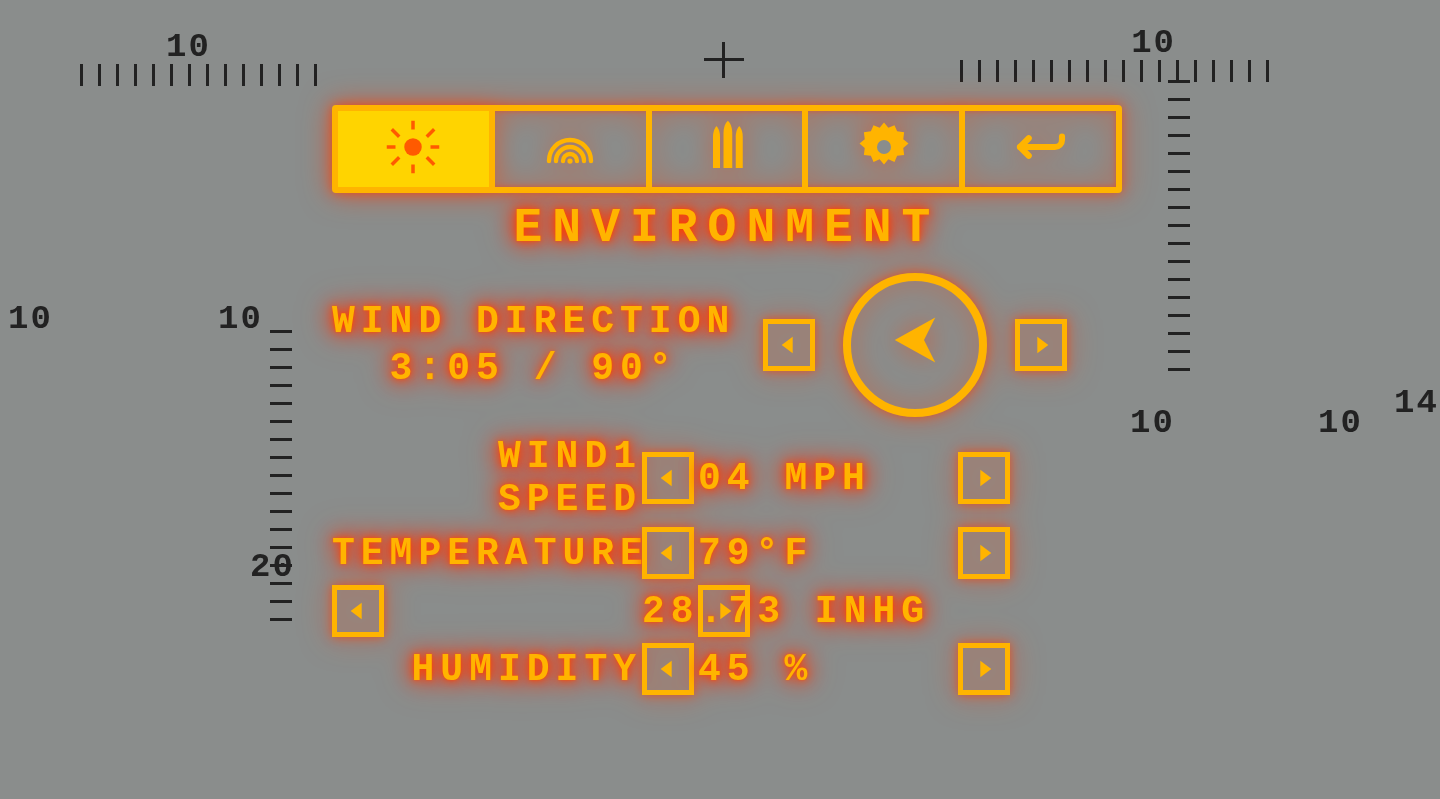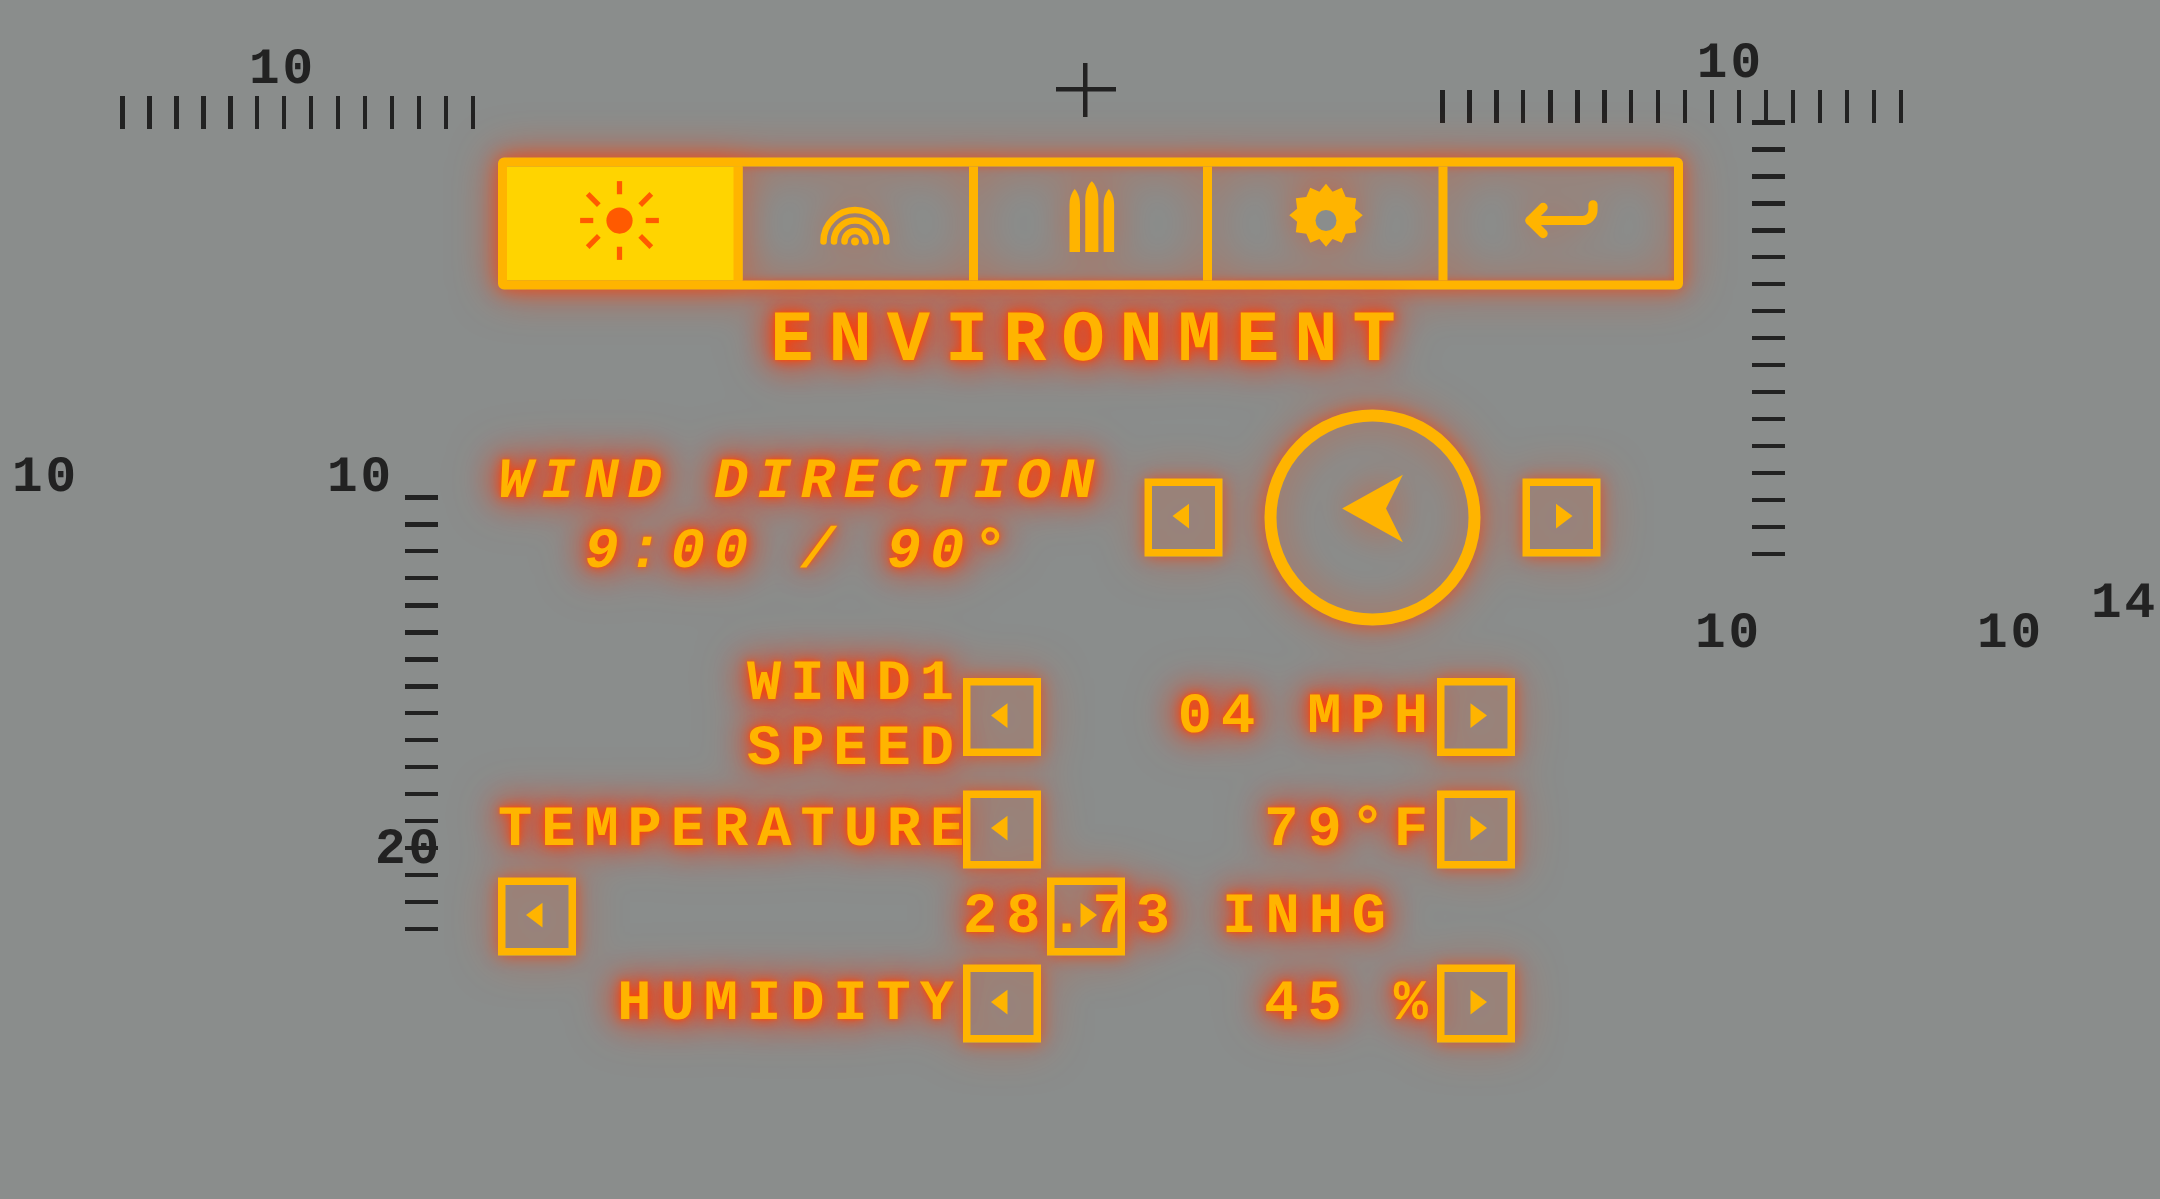--- a/index.html
+++ b/index.html
@@ -88,21 +88,20 @@
     margin-top: 18px;
     font-size: 38px;
     letter-spacing: 6px;
   }
 
   .wind-row {
     display: flex;
     align-items: center;
     gap: 28px;
     margin-bottom: 18px;
-    font-style: italic;
   }
   .wind-label {
     text-align: center;
     line-height: 1.25;
     flex: 0 0 auto;
     min-width: 310px;
   }
   .compass {
     width: 128px;
     height: 128px;
@@ -128,21 +127,21 @@
   .sqbtn svg { width: 22px; height: 22px; }
   .sqbtn .fill { fill: #ffb400; }
 
   .rows .row {
     display: grid;
     grid-template-columns: 310px 56px 260px 56px;
     align-items: center;
     margin: 6px 0;
   }
   .rows .row .label { text-align: right; }
-  .rows .row .value { text-align: right; white-space: nowrap; }
+  .rows .row .value { text-align: left; white-space: nowrap; }
 
 </style>
 </head>
 <body>
 
 <div class="reticle">
   <span class="lbl" style="left:166px; top:28px">10</span>
   <span class="lbl" style="right:264px; top:24px">10</span>
   <span class="lbl" style="left:8px;  top:300px">10</span>
   <span class="lbl" style="left:218px;top:300px">10</span>
@@ -227,21 +226,21 @@
     </div>
   </div>
 
   <div class="pagetitle">ENVIRONMENT</div>
 
   <div class="body">
 
     <div class="wind-row">
       <div class="wind-label">
         <div>WIND DIRECTION</div>
-        <div>9:00 / 90°</div>
+        <div>3:05 / 90°</div>
       </div>
       <div class="sqbtn">
         <span><svg viewBox="0 0 24 24">
               <polygon class="fill" points="16,3 4,12 16,21"></polygon>
             </svg></span>
       </div>
       <div class="compass">
         <span>
           <svg viewBox="0 0 64 64">
               <polygon class="fill" points="50,12 14,32 50,52 40,32"></polygon>

